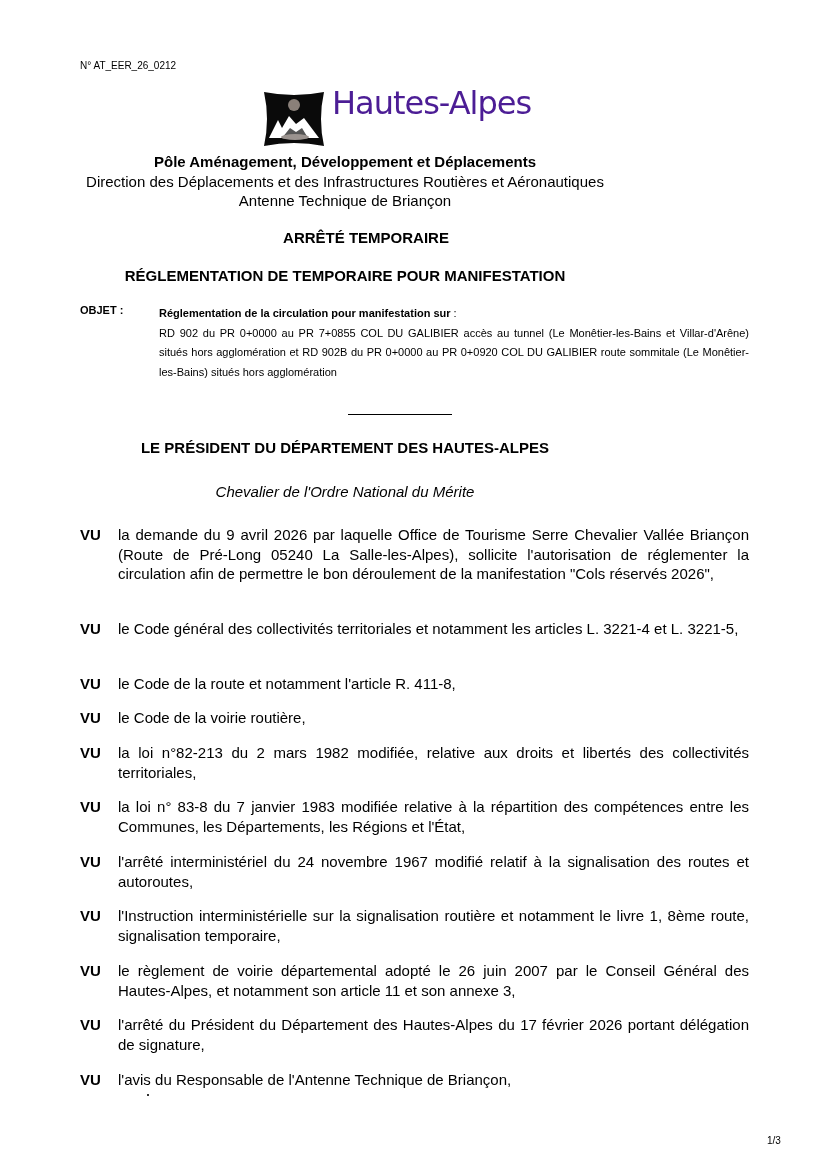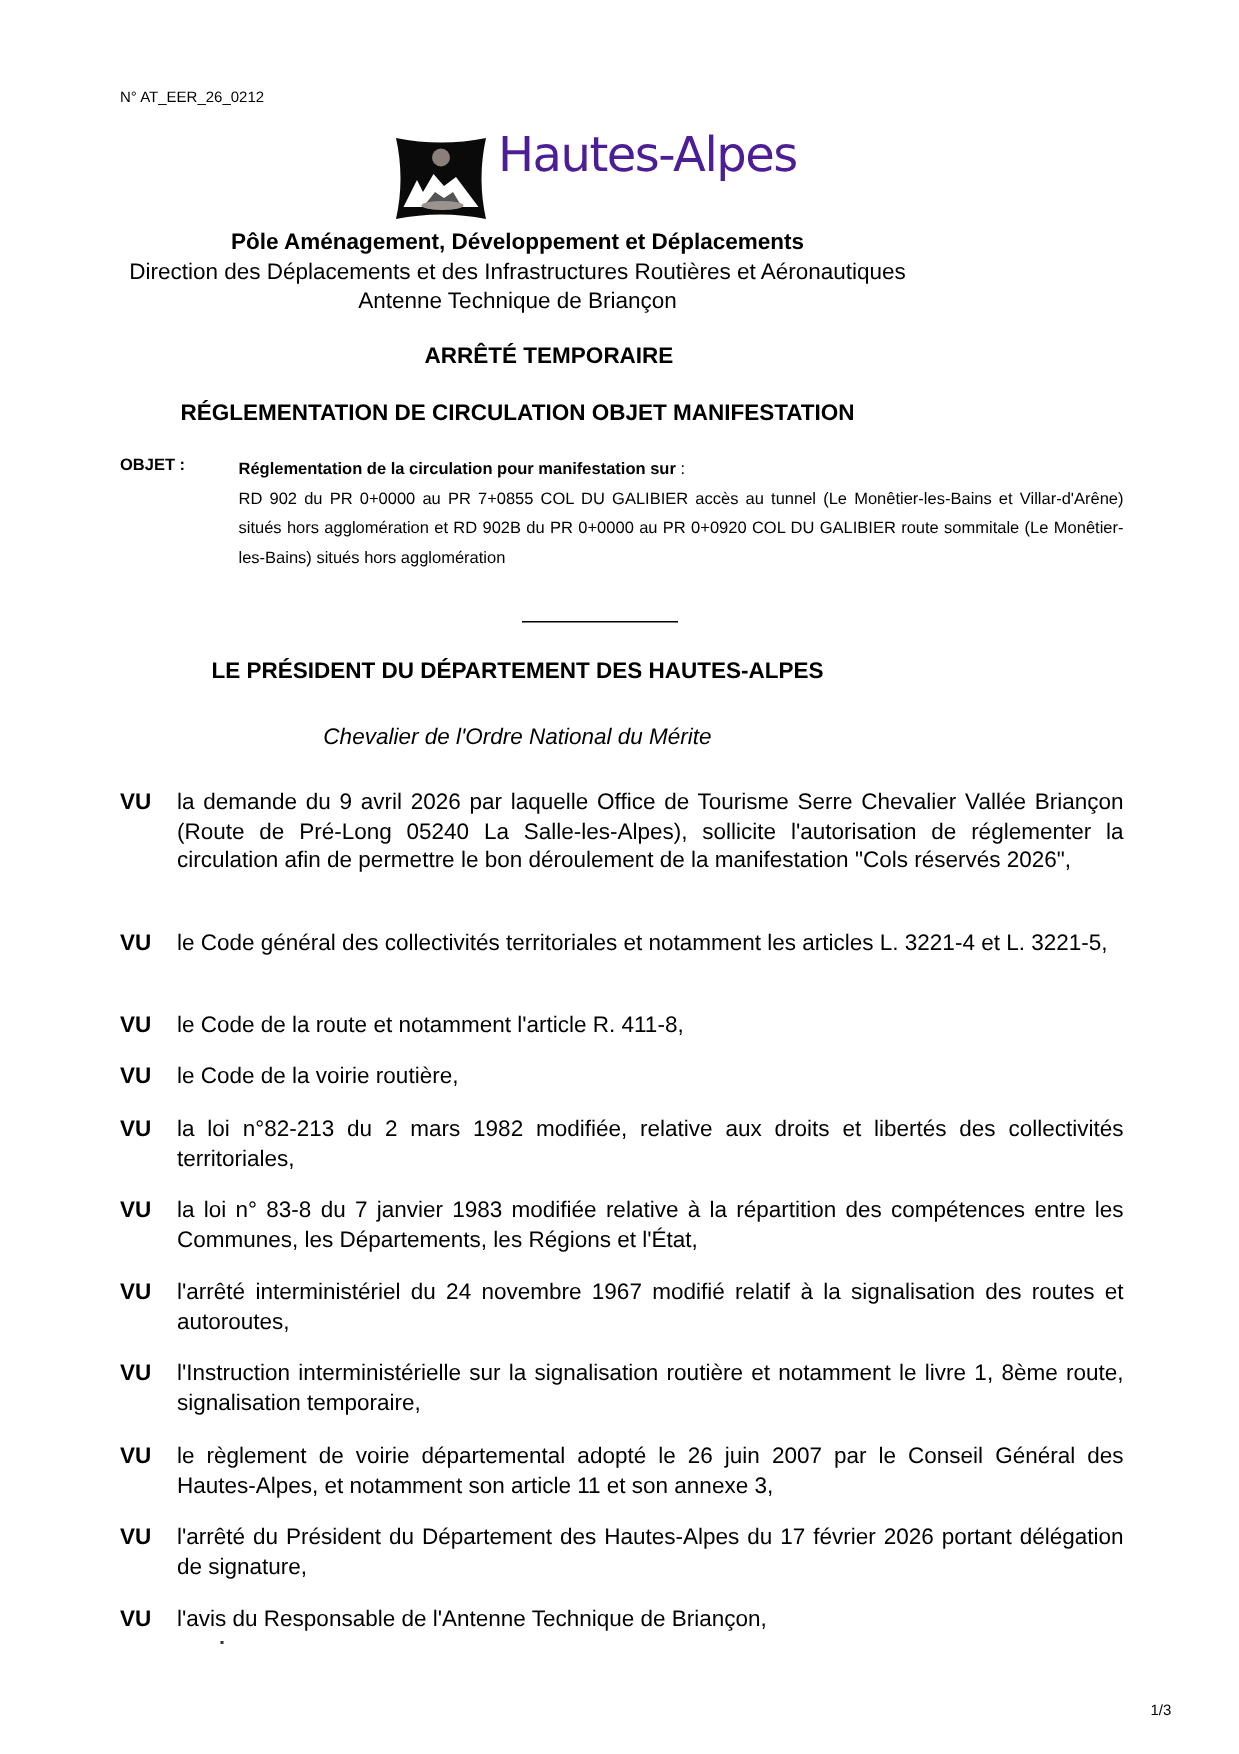--- a/index.html
+++ b/index.html
@@ -36,21 +36,21 @@
     <ellipse cx="33" cy="47" rx="14" ry="3" fill="#9b938f"></ellipse>
   </svg>
   <div class="logo-title">Hautes-Alpes</div>
 </div>
 
 <div class="abs center bold" style="top:153px;">Pôle Aménagement, Développement et Déplacements</div>
 <div class="abs center" style="top:173px;">Direction des Déplacements et des Infrastructures Routières et Aéronautiques</div>
 <div class="abs center" style="top:192px;">Antenne Technique de Briançon</div>
 
 <div class="abs center bold" style="top:229px;padding-left:21px;">ARRÊTÉ TEMPORAIRE</div>
-<div class="abs center bold" style="top:267px;">RÉGLEMENTATION DE CIRCULATION OBJET MANIFESTATION</div>
+<div class="abs center bold" style="top:267px;">RÉGLEMENTATION DE TEMPORAIRE POUR MANIFESTATION</div>
 
 <div class="abs objet-label">OBJET :</div>
 <div class="abs objet-body">
   <span class="bold">Réglementation de la circulation pour manifestation sur</span><span> :</span><br>
   <span>RD 902 du PR 0+0000 au PR 7+0855 COL DU GALIBIER accès au tunnel (Le Monêtier-les-Bains et Villar-d'Arêne) situés hors agglomération et RD 902B du PR 0+0000 au PR 0+0920 COL DU GALIBIER route sommitale (Le Monêtier-les-Bains) situés hors agglomération</span>
 </div>
 
 <div class="abs rule"></div>
 
 <div class="abs center bold" style="top:439px;">LE PRÉSIDENT DU DÉPARTEMENT DES HAUTES-ALPES</div>

